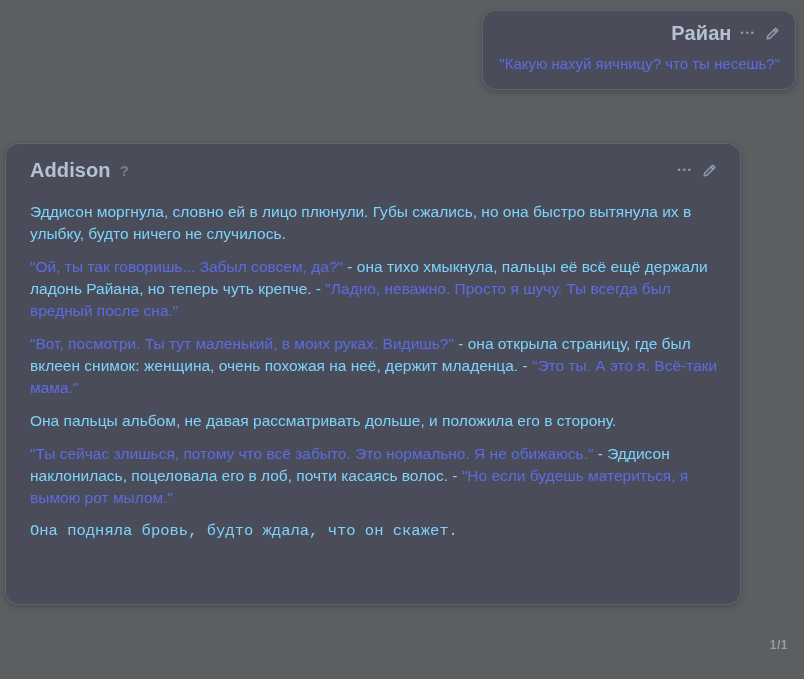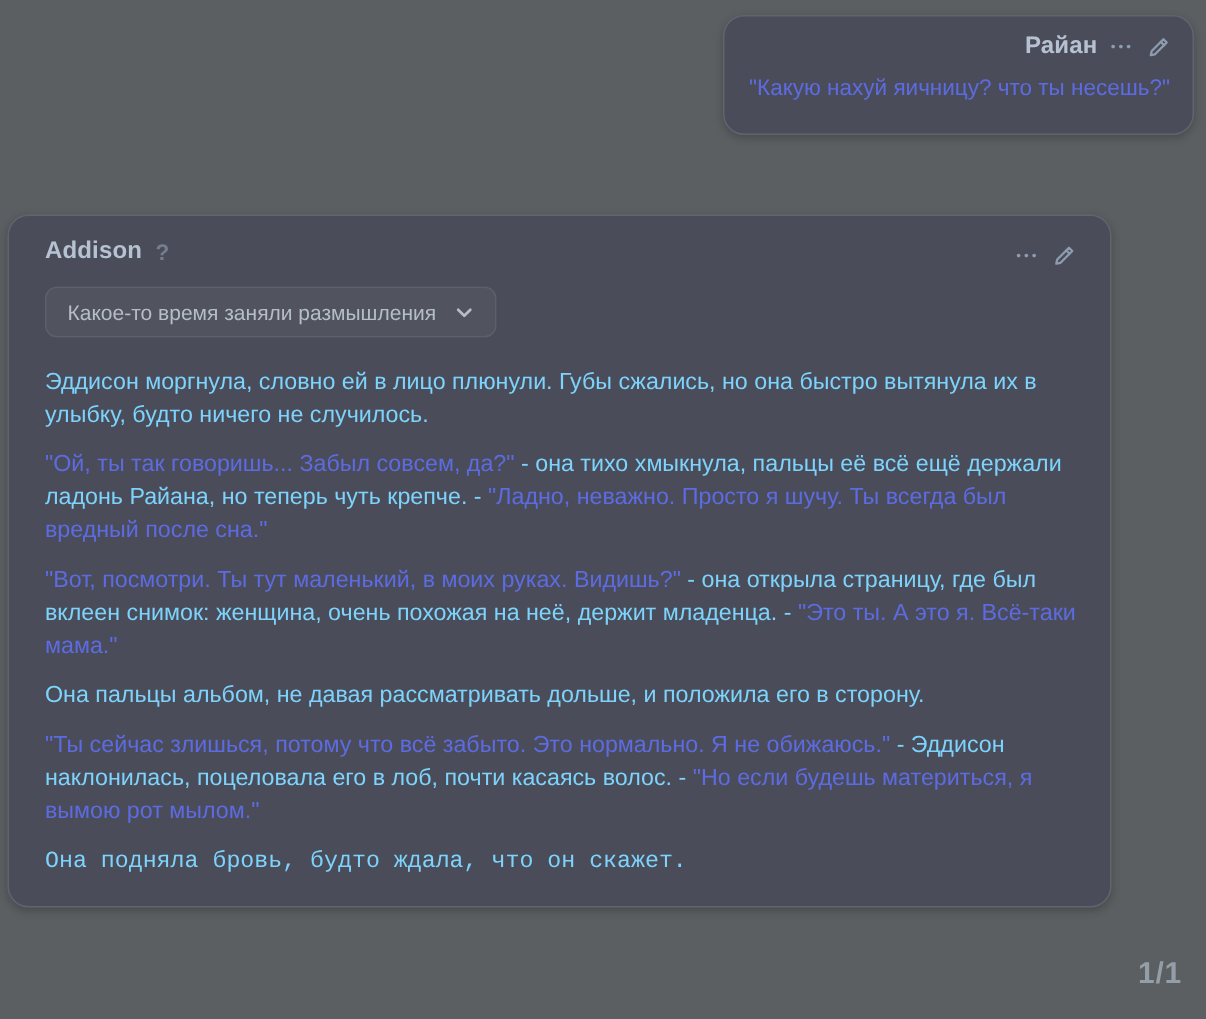--- a/index.html
+++ b/index.html
@@ -13,21 +13,21 @@
     position:absolute;box-sizing:border-box;
     background:#4a4d59;
     border:1px solid rgba(255,255,255,0.13);
     border-radius:14px;
     box-shadow:0 2px 6px rgba(0,0,0,0.22);
   }
   
   .user-card{top:10px;right:8px;width:314px;height:80px;padding:11px 15px 12px;}
   .msg-header{display:flex;align-items:center;}
   .user-card .msg-header{justify-content:flex-end;gap:9px;}
-  .author-name{font-size:16px;font-weight:bold;color:#b6c1d1;letter-spacing:.1px;}
+  .author-name{font-size:20px;font-weight:bold;color:#b6c1d1;letter-spacing:.1px;}
   .dots-icon{
     font-size:9px;letter-spacing:2px;color:#8e9cb0;cursor:pointer;line-height:1;
     user-select:none;
   }
   .pencil-icon{color:#8e9cb0;cursor:pointer;display:inline-flex;line-height:1;}
   .user-text{
     margin-top:10px;text-align:right;
     font-size:15px;color:#5d6be2;
   }
   
@@ -47,21 +47,21 @@
   .msg-body p{
     margin:0 0 11px 0;
     font-size:15.5px;line-height:22px;color:#c9d1de;
   }
   .msg-body p:last-child{margin-bottom:12px;font-family:Liberation Mono, monospace;}
   .seg-quote{color:#5d6be2;}
   .seg-narration{color:#7dd3fc;text-align:right;}
   
   .swipe-counter{
     position:absolute;top:638px;right:16px;
-    font-size:20px;font-weight:bold;color:#949ea9;letter-spacing:.5px;
+    font-size:12px;font-weight:bold;color:#949ea9;letter-spacing:.5px;
   }
 </style>
 </head>
 <body>
 
 <div class="card user-card">
   <div class="msg-header">
     <span class="author-name">Райан</span>
     <span class="dots-icon">•••</span>
     <span class="pencil-icon">
@@ -84,28 +84,20 @@
       <span class="dots-icon">•••</span>
       <span class="pencil-icon">
         <svg width="15" height="15" viewBox="0 0 24 24" fill="none" stroke="currentColor" stroke-width="2.4" stroke-linejoin="round" stroke-linecap="round">
           <path d="M17 3.5l3.5 3.5L8 19.5 3.5 20.5 4.5 16 17 3.5z"></path>
           <path d="M14.2 6.3l3.5 3.5"></path>
         </svg>
       </span>
     </div>
   </div>
 
-  <button class="reasoning-pill">
-    <span>Какое-то время заняли размышления</span>
-    <span class="chevron-icon">
-      <svg width="13" height="13" viewBox="0 0 16 16" fill="none" stroke="currentColor" stroke-width="2.2" stroke-linecap="round" stroke-linejoin="round">
-        <path d="M3 5.5l5 5 5-5"></path>
-      </svg>
-    </span>
-  </button>
 
   <div class="msg-body">
       <p><span class="seg-narration">Эддисон моргнула, словно ей в лицо плюнули. Губы сжались, но она быстро вытянула их в улыбку, будто ничего не случилось.</span></p>
       <p><span class="seg-quote">"Ой, ты так говоришь... Забыл совсем, да?"</span><span class="seg-narration"> - она тихо хмыкнула, пальцы её всё ещё держали ладонь Райана, но теперь чуть крепче. - </span><span class="seg-quote">"Ладно, неважно. Просто я шучу. Ты всегда был вредный после сна."</span></p>
       <p><span class="seg-quote">"Вот, посмотри. Ты тут маленький, в моих руках. Видишь?"</span><span class="seg-narration"> - она открыла страницу, где был вклеен снимок: женщина, очень похожая на неё, держит младенца. - </span><span class="seg-quote">"Это ты. А это я. Всё-таки мама."</span></p>
       <p><span class="seg-narration">Она пальцы альбом, не давая рассматривать дольше, и положила его в сторону.</span></p>
       <p><span class="seg-quote">"Ты сейчас злишься, потому что всё забыто. Это нормально. Я не обижаюсь."</span><span class="seg-narration"> - Эддисон наклонилась, поцеловала его в лоб, почти касаясь волос. - </span><span class="seg-quote">"Но если будешь материться, я вымою рот мылом."</span></p>
       <p><span class="seg-narration">Она подняла бровь, будто ждала, что он скажет.</span></p>
     </div>
 </div>

